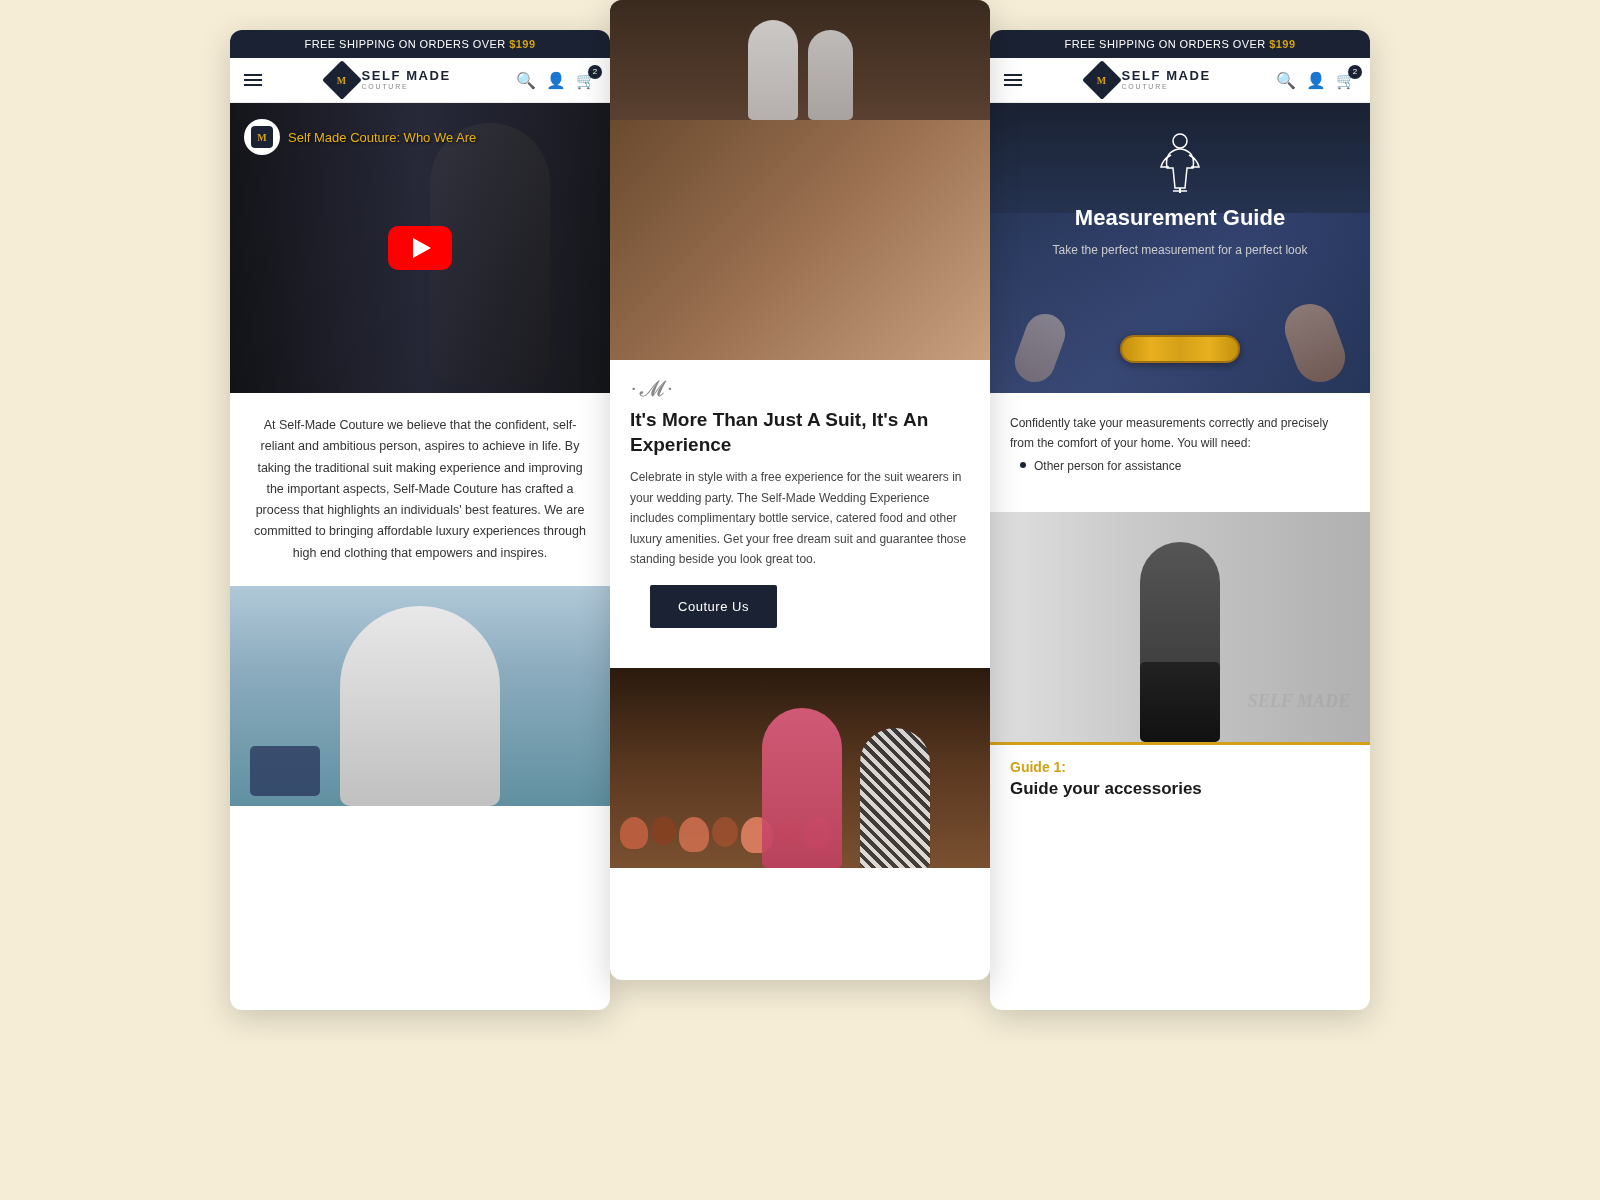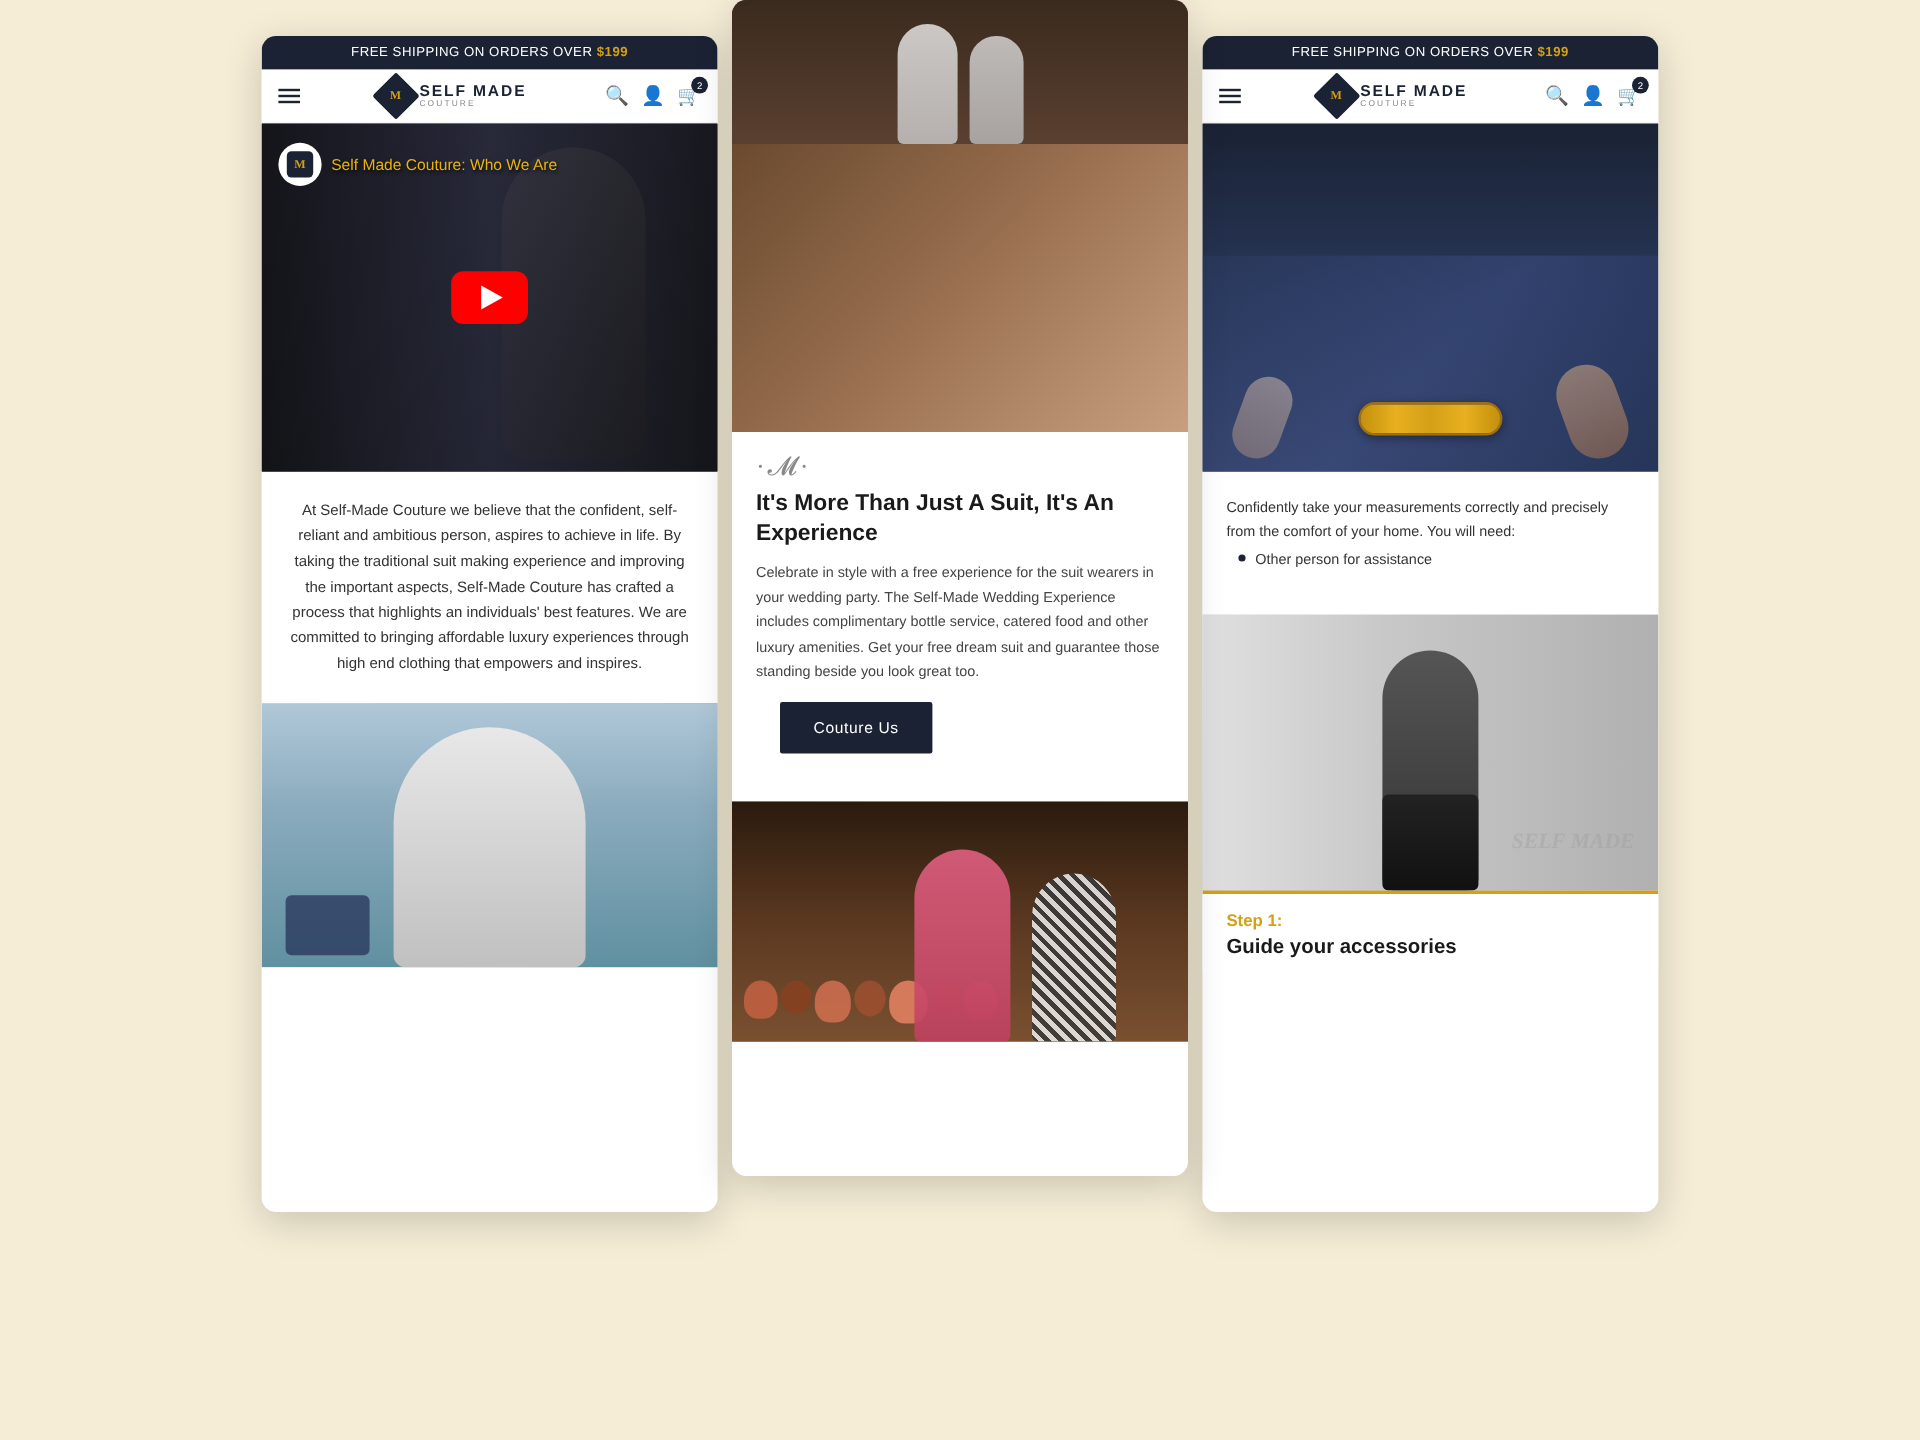--- a/index.html
+++ b/index.html
@@ -8,21 +8,21 @@
       font-family: Georgia, 'Times New Roman', serif;
       min-height: 1200px;
       display: flex;
       justify-content: center;
       align-items: flex-start;
       padding: 30px 20px;
     }
 
     .screens-container {
       display: flex;
-      gap: 12px;
+      gap: 0;
       justify-content: center;
       align-items: flex-start;
       width: 100%;
       max-width: 1300px;
     }
 
     
     .phone {
       background: #fff;
       width: 380px;
@@ -620,20 +620,35 @@
       <div style="position:absolute;inset:0;overflow:hidden;">
         <div style="position:absolute;bottom:0;left:0;right:0;height:180px;background:linear-gradient(135deg,#2a3a5e 0%,#3a4a7e 50%,#1a2a4e 100%);opacity:0.6;"></div>
 
         <div style="position:absolute;bottom:30px;left:50%;transform:translateX(-50%);">
           <div style="width:120px;height:28px;background:linear-gradient(to right,#c4900c,#e8b020,#d4a017,#e8b020,#c4900c);border-radius:14px;border:2px solid #a07010;box-shadow:0 2px 8px rgba(0,0,0,0.4);"></div>
         </div>
 
         <div style="position:absolute;bottom:10px;right:30px;width:50px;height:80px;background:linear-gradient(to bottom,#c8a080,#a07050);border-radius:25px;opacity:0.6;transform:rotate(-20deg);"></div>
         <div style="position:absolute;bottom:10px;left:30px;width:40px;height:70px;background:linear-gradient(to bottom,#d8c0b0,#b09080);border-radius:20px;opacity:0.5;transform:rotate(20deg);"></div>
       </div>
+      <div class="measurement-content">
+
+        <div style="width:50px;height:60px;margin:0 auto 12px;position:relative;">
+          <svg width="50" height="60" viewBox="0 0 50 60" fill="none" xmlns="http://www.w3.org/2000/svg">
+            <circle cx="25" cy="8" r="7" stroke="white" stroke-width="1.5" fill="none"></circle>
+            <path d="M15 20 Q10 25 12 35 L18 35 L20 55 L30 55 L32 35 L38 35 Q40 25 35 20 Q30 16 25 16 Q20 16 15 20Z" stroke="white" stroke-width="1.5" fill="none"></path>
+            <path d="M16 22 Q8 26 6 34 L14 34" stroke="white" stroke-width="1.5" fill="none"></path>
+            <path d="M34 22 Q42 26 44 34 L36 34" stroke="white" stroke-width="1.5" fill="none"></path>
+            <line x1="25" y1="55" x2="25" y2="60" stroke="white" stroke-width="2"></line>
+            <line x1="18" y1="58" x2="32" y2="58" stroke="white" stroke-width="1.5"></line>
+          </svg>
+        </div>
+        <div class="measurement-title">Measurement Guide</div>
+        <div class="measurement-subtitle">Take the perfect measurement for a perfect look</div>
+      </div>
     </div>
 
     <div class="measurement-body">
       <p class="measurement-desc">Confidently take your measurements correctly and precisely from the comfort of your home. You will need:</p>
       <ul class="bullet-list">
         <li>
           <span class="bullet-dot"></span>
           <span>Other person for assistance</span>
         </li>
       </ul>
@@ -644,18 +659,18 @@
 
         <div style="position:absolute;inset:0;background:linear-gradient(to right,#e0e0e0 0%,#c8c8c8 40%,#b0b0b0 100%);"></div>
         <div class="step-person"></div>
 
         <div style="position:absolute;bottom:0;left:50%;transform:translateX(-50%);width:80px;height:80px;background:linear-gradient(to bottom,#222,#111);border-radius:5px;"></div>
         <div class="watermark">SELF MADE</div>
       </div>
     </div>
 
     <div class="step-section">
-      <div class="step-label">Step 1:</div>
+      <div class="step-label">Guide 1:</div>
       <div class="step-title">Guide your accessories</div>
     </div>
   </div>
 
 </div>
 
 </body></html>

